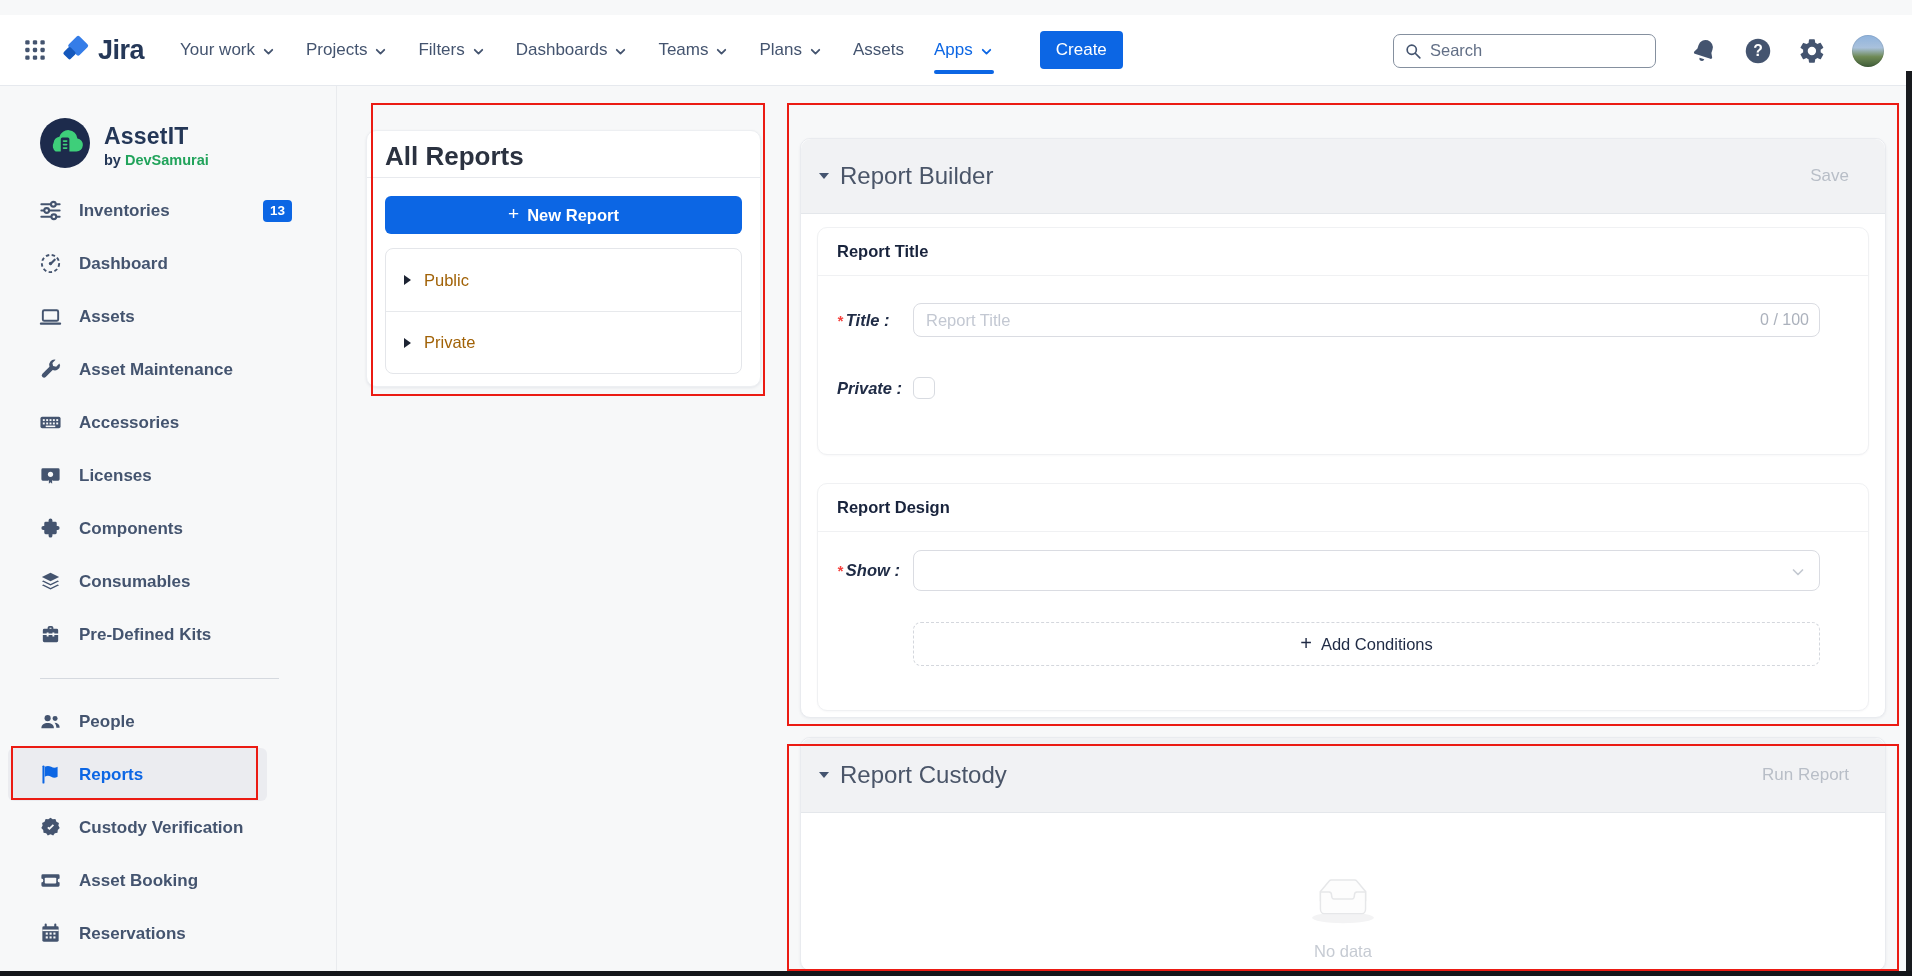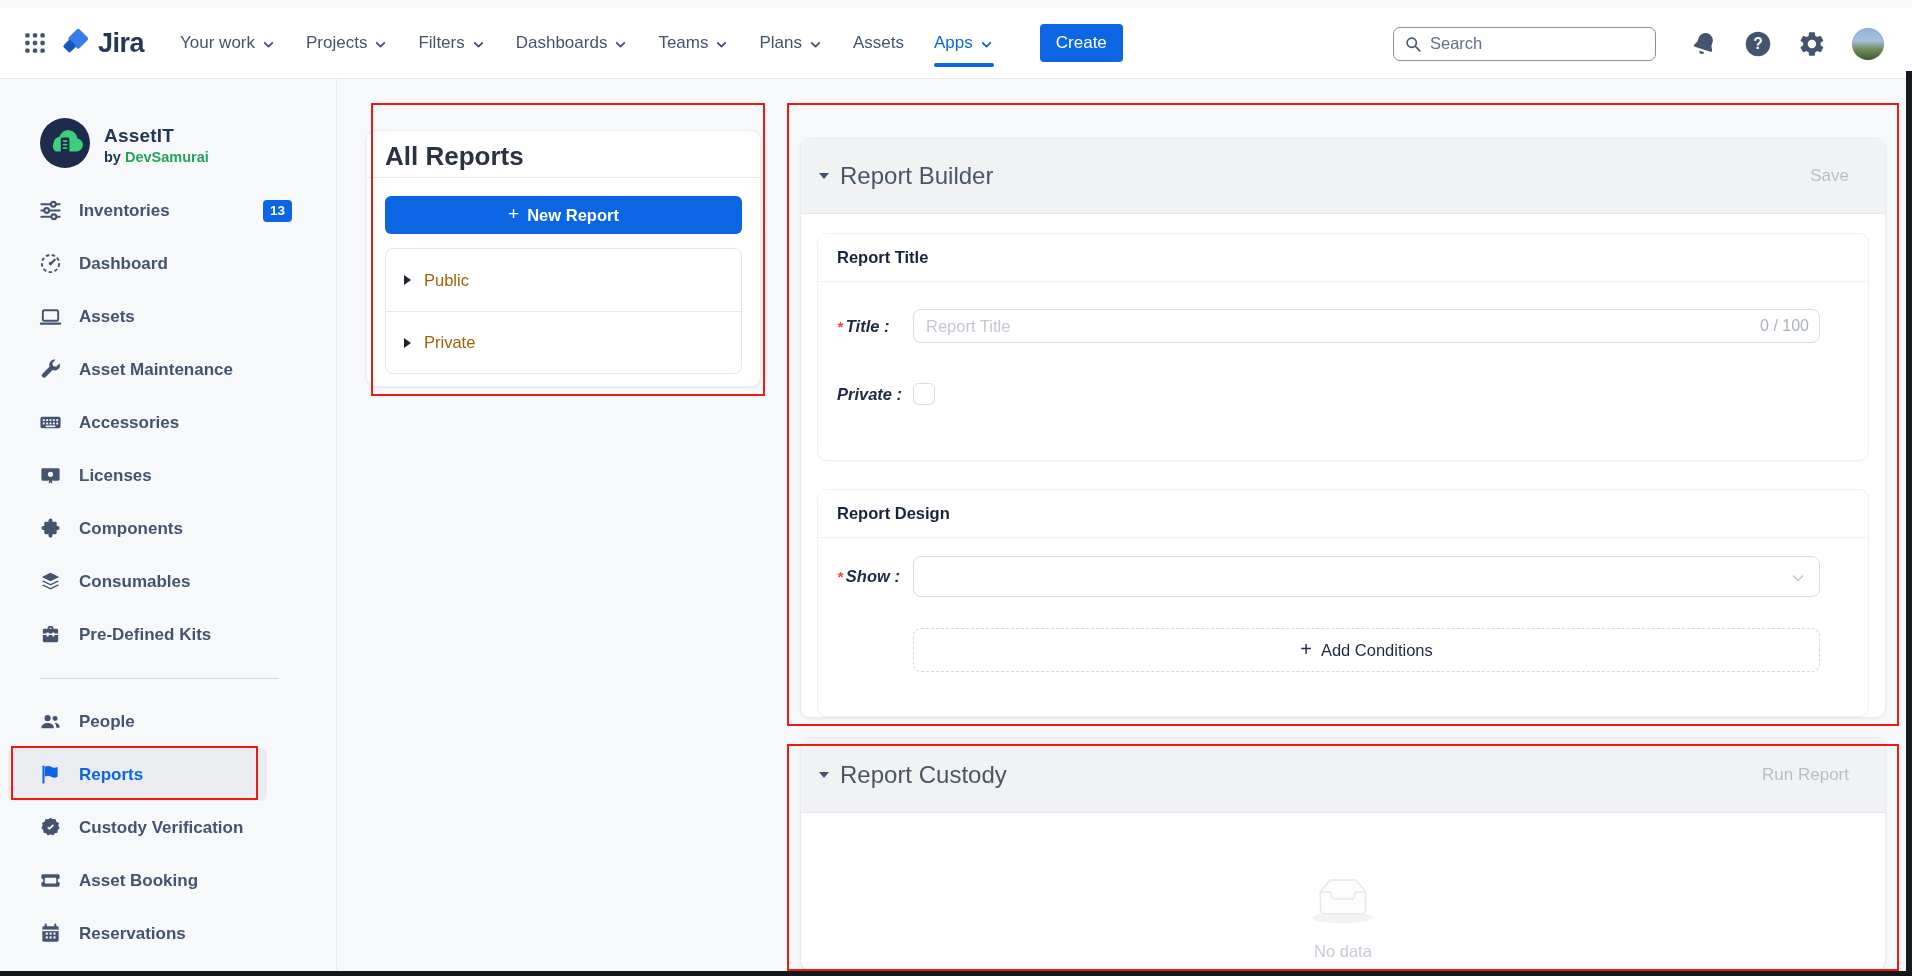--- a/index.html
+++ b/index.html
@@ -1,20 +1,20 @@
 <!DOCTYPE html>
 <html><head>
 <meta charset="utf-8">
 <style>
   html,body{margin:0;padding:0;background:#e9e9e9;}
   *{box-sizing:border-box;font-family:"Liberation Sans",sans-serif;}
   #screen{position:relative;width:1912px;height:976px;background:#F7F8F9;overflow:hidden;}
 
   
-  #topnav{position:absolute;left:0;top:8px;width:1912px;height:71px;background:#fff;border-bottom:1px solid #E6E9EE;display:flex;align-items:center;z-index:5;}
+  #topnav{position:absolute;left:0;top:15px;width:1912px;height:71px;background:#fff;border-bottom:1px solid #E6E9EE;display:flex;align-items:center;z-index:5;}
   .nav-left{display:flex;align-items:center;height:100%;padding-left:22px;}
   .icon-btn{display:inline-flex;align-items:center;justify-content:center;color:#44546F;cursor:pointer;}
   .jira-logo{display:flex;align-items:center;margin-left:14px;cursor:pointer;}
   .jira-word{font-size:27px;font-weight:700;color:#253858;margin-left:6px;letter-spacing:-.5px;}
   .primary-nav{display:flex;align-items:center;list-style:none;margin:0 0 0 36px;padding:0;height:100%;}
   .nav-item{position:relative;display:flex;align-items:center;gap:6px;height:100%;margin-right:30px;font-size:17px;font-weight:500;color:#44546F;cursor:pointer;white-space:nowrap;}
   .nav-item .chev{display:inline-flex;margin-top:2px;}
   .nav-item.active{color:#0C66E4;}
   .nav-item.active::after{content:"";position:absolute;left:0;right:0;bottom:11px;height:4px;border-radius:2px;background:#0C66E4;}
   .create-btn{margin-left:16px;height:38px;padding:0 16px;background:#0C66E4;color:#fff;border:none;border-radius:4px;font-size:17px;font-weight:500;cursor:pointer;}
@@ -23,21 +23,21 @@
   .search-wrap svg{position:absolute;left:10px;top:7px;}
   .search-input{width:100%;height:100%;border:1.8px solid #85909F;border-radius:7px;padding:0 24px 0 36px;font-size:16.5px;color:#172B4D;background:#fff;outline:none;}
   .search-input::placeholder{color:#626F86;}
   .nav-ico{display:inline-flex;align-items:center;justify-content:center;width:28px;height:28px;margin-left:26px;color:#44546F;cursor:pointer;}
   .avatar{width:32px;height:32px;border-radius:50%;margin-left:26px;cursor:pointer;background:linear-gradient(180deg,#8fb3dd 0%,#a9c1dc 40%,#6f8a55 68%,#3f5c38 100%);box-shadow:inset 0 0 0 1px rgba(0,0,0,.08);}
 
   
   #sidebar{position:absolute;left:0;top:71px;width:337px;height:905px;background:#F7F8F9;border-right:1px solid #E9EBEE;z-index:4;}
   .brand{position:absolute;left:40px;top:47px;display:flex;align-items:center;}
   .brand-text{margin-left:14px;}
-  .brand-name{font-size:19px;font-weight:700;color:#243757;letter-spacing:.2px;}
+  .brand-name{font-size:23px;font-weight:700;color:#243757;letter-spacing:.2px;}
   .brand-by{font-size:14.5px;font-weight:700;color:#243757;margin-top:2px;}
   .brand-by .company{color:#21A35B;}
   .side-nav{position:absolute;top:113px;left:0;right:0;}
   .side-item{position:relative;display:flex;align-items:center;height:53px;padding-left:36px;cursor:pointer;color:#44546F;}
   .side-item .ic{display:inline-flex;width:28px;justify-content:center;color:#44546F;}
   .side-item .lbl{margin-left:15px;font-size:17px;font-weight:600;color:#44546F;text-align:center;}
   .side-item.active{background:#EBECF0;border-radius:6px;margin:0 69px 0 8px;padding-left:28px;}
   .side-item.active .lbl,.side-item.active .ic{color:#0C66E4;}
   .badge{position:absolute;right:44px;top:50%;transform:translateY(-50%);min-width:29px;height:22px;border-radius:4px;background:#0C66E4;color:#fff;font-size:13.5px;font-weight:700;display:flex;align-items:center;justify-content:center;padding:0 7px;}
   .side-divider{border-top:1.5px solid #D5D9DF;margin:17px 57px 16px 40px;}
@@ -55,21 +55,21 @@
   .group-row .lbl{margin-left:13px;font-size:16.5px;color:#a16207;}
 
   
   .panel{position:absolute;left:800px;width:1086px;background:#fff;border:1px solid #E9EBEF;border-radius:10px;box-shadow:0 1px 3px rgba(9,30,66,.06);z-index:3;}
   #builder-panel{top:138px;height:580px;}
   #results-panel{top:737px;height:234px;}
   .panel-header{height:75px;background:#F1F2F4;border-bottom:1px solid #E4E7EB;border-radius:10px 10px 0 0;display:flex;align-items:center;padding:0 36px 0 18px;}
   .caret-down{width:0;height:0;border-left:5.5px solid transparent;border-right:5.5px solid transparent;border-top:6.5px solid #44546F;cursor:pointer;}
   .panel-title{margin-left:11px;font-size:24px;font-weight:500;color:#4A5568;}
   .panel-action{margin-left:auto;font-size:17px;color:#B8BEC7;cursor:default;}
-  .panel-body{position:relative;padding:19px 16px 0;}
+  .panel-body{position:relative;padding:13px 16px 0;}
   .sub-card{border:1px solid #F0F1F3;border-radius:10px;height:228px;background:#fff;box-shadow:0 1px 2px rgba(9,30,66,.03);}
   .sub-card + .sub-card{margin-top:28px;}
   .sub-header{height:48px;border-bottom:1px solid #F0F1F3;display:flex;align-items:center;padding:0 19px;font-size:16.5px;font-weight:700;color:#18233C;}
   .form-row{display:flex;align-items:center;padding-left:19px;}
   .form-label{width:76px;flex:none;text-align:left;padding-right:4px;font-size:16.5px;font-weight:600;color:#202C46;white-space:nowrap;font-style:italic;}
   .req{color:#F5423E;font-size:15px;margin-right:3px;}
   .title-row{margin-top:27px;}
   .input-wrap{position:relative;width:907px;}
   .text-input{width:100%;height:34px;border:1px solid #DADCE2;border-radius:8px;padding:0 74px 0 12px;font-size:16.5px;color:#172B4D;outline:none;background:#fff;}
   .text-input::placeholder{color:#C3C8D2;}

